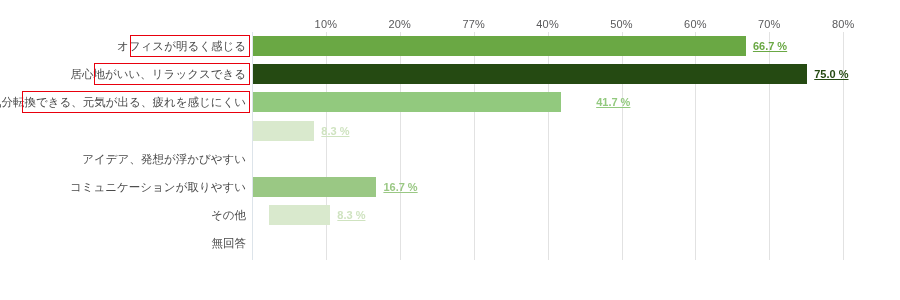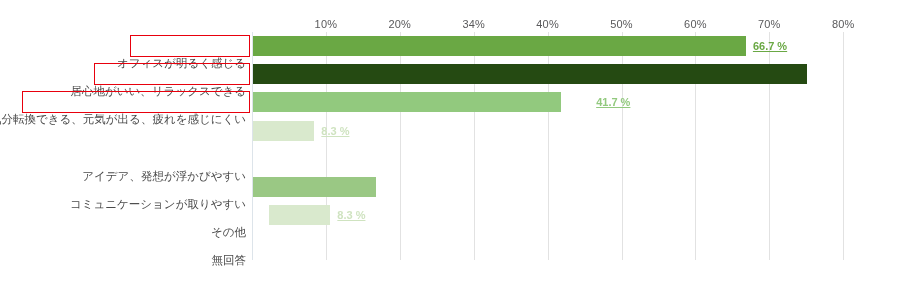--- a/index.html
+++ b/index.html
@@ -59,21 +59,21 @@
   
   .row {
     position: absolute;
     left: 0;
     right: 0;
     height: 28px;
   }
   .cat-label {
     position: absolute;
     right: 654px;       
-    top: 17px;
+    top: 0;
     height: 28px;
     line-height: 28px;
     font-size: 11.5px;
     color: #4a4a4a;
     white-space: nowrap;
     text-align: right;
   }
   .bar {
     position: absolute;
     left: 253px;
@@ -112,53 +112,55 @@
       <div class="gridline" style="left: 295.6px; background: rgb(226, 226, 226);"></div>
       <div class="gridline" style="left: 369.5px; background: rgb(226, 226, 226);"></div>
       <div class="gridline" style="left: 443.4px; background: rgb(226, 226, 226);"></div>
       <div class="gridline" style="left: 517.3px; background: rgb(226, 226, 226);"></div>
       <div class="gridline" style="left: 591.2px; background: rgb(226, 226, 226);"></div>
     </div>
   <div class="axis-line" style="height: 227.6px;"></div>
   <div id="ticks-layer">
       <div class="tick-label" style="left: 325.9px; color: rgb(89, 89, 91);">10%</div>
       <div class="tick-label" style="left: 399.8px; color: rgb(89, 89, 91);">20%</div>
-      <div class="tick-label" style="left: 473.7px; color: rgb(89, 89, 91);">34%</div>
+      <div class="tick-label" style="left: 473.7px; color: rgb(89, 89, 91);">77%</div>
       <div class="tick-label" style="left: 547.6px; color: rgb(89, 89, 91);">40%</div>
       <div class="tick-label" style="left: 621.5px; color: rgb(89, 89, 91);">50%</div>
       <div class="tick-label" style="left: 695.4px; color: rgb(89, 89, 91);">60%</div>
       <div class="tick-label" style="left: 769.3px; color: rgb(89, 89, 91);">70%</div>
       <div class="tick-label" style="left: 843.2px; color: rgb(89, 89, 91);">80%</div>
     </div>
 
   <div id="rows-layer">
       <div class="row" style="top: 32px;">
         <div class="cat-label" style="color: rgb(74, 74, 74);">オフィスが明るく感じる</div>
         <div class="bar" style="width: 492.913px; background: rgb(106, 168, 68);"></div>
         <div class="bar-value" style="left: 745.913px; color: rgb(106, 168, 68);">66.7 %</div>
       </div>
       <div class="row" style="top: 60.2px;">
         <div class="cat-label" style="color: rgb(74, 74, 74);">居心地がいい、リラックスできる</div>
         <div class="bar" style="width: 554.25px; background: rgb(37, 74, 18);"></div>
+        <div class="bar-value" style="left: 807.25px; color: rgb(37, 74, 18);">75.0 %</div>
       </div>
       <div class="row" style="top: 88.4px;">
         <div class="cat-label" style="color: rgb(74, 74, 74);">気分転換できる、元気が出る、疲れを感じにくい</div>
         <div class="bar" style="width: 308.163px; background: rgb(146, 201, 126);"></div>
         <div class="bar-value" style="left: 561.163px; color: rgb(146, 201, 126); margin-left: 28px;">41.7 %</div>
       </div>
       <div class="row" style="top: 116.6px;">
         <div class="bar" style="width: 61.337px; background: rgb(217, 233, 205);"></div>
         <div class="bar-value" style="left: 314.337px; color: rgb(207, 227, 192);">8.3 %</div>
       </div>
       <div class="row" style="top: 144.8px;">
         <div class="cat-label" style="color: rgb(74, 74, 74);">アイデア、発想が浮かびやすい</div>
       </div>
       <div class="row" style="top: 173px;">
         <div class="cat-label" style="color: rgb(74, 74, 74);">コミュニケーションが取りやすい</div>
         <div class="bar" style="width: 123.413px; background: rgb(154, 200, 132);"></div>
+        <div class="bar-value" style="left: 376.413px; color: rgb(154, 200, 132);">16.7 %</div>
       </div>
       <div class="row" style="top: 201.2px; margin-left: 16px;">
         <div class="cat-label" style="color: rgb(74, 74, 74);">その他</div>
         <div class="bar" style="width: 61.337px; background: rgb(217, 233, 205);"></div>
         <div class="bar-value" style="left: 314.337px; color: rgb(207, 227, 192);">8.3 %</div>
       </div>
       <div class="row" style="top: 229.4px;">
         <div class="cat-label" style="color: rgb(74, 74, 74);">無回答</div>
       </div>
     </div>

